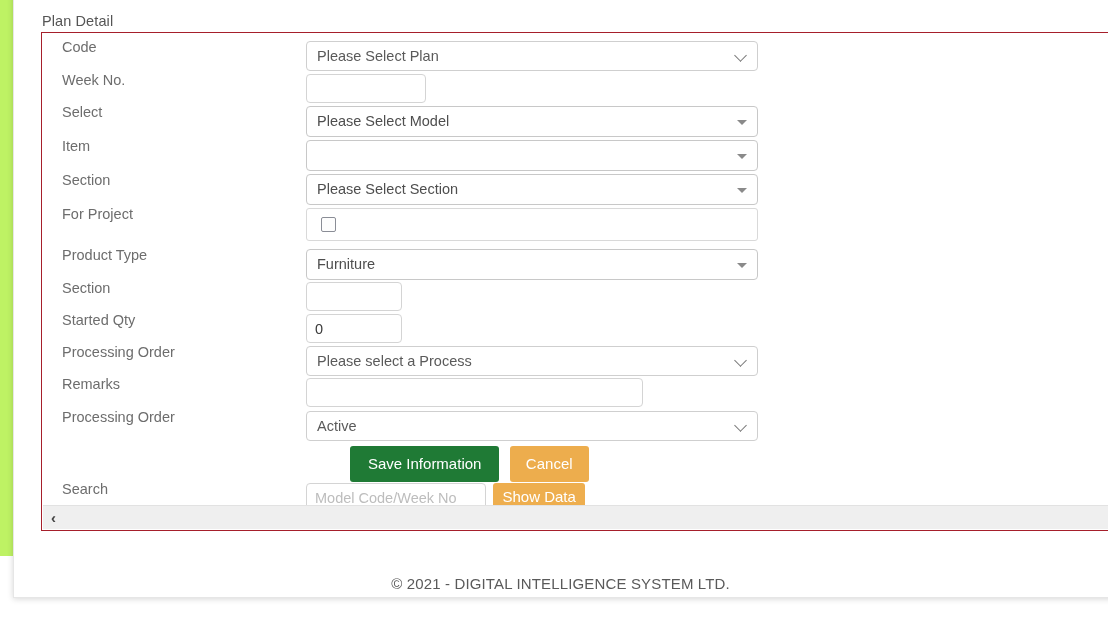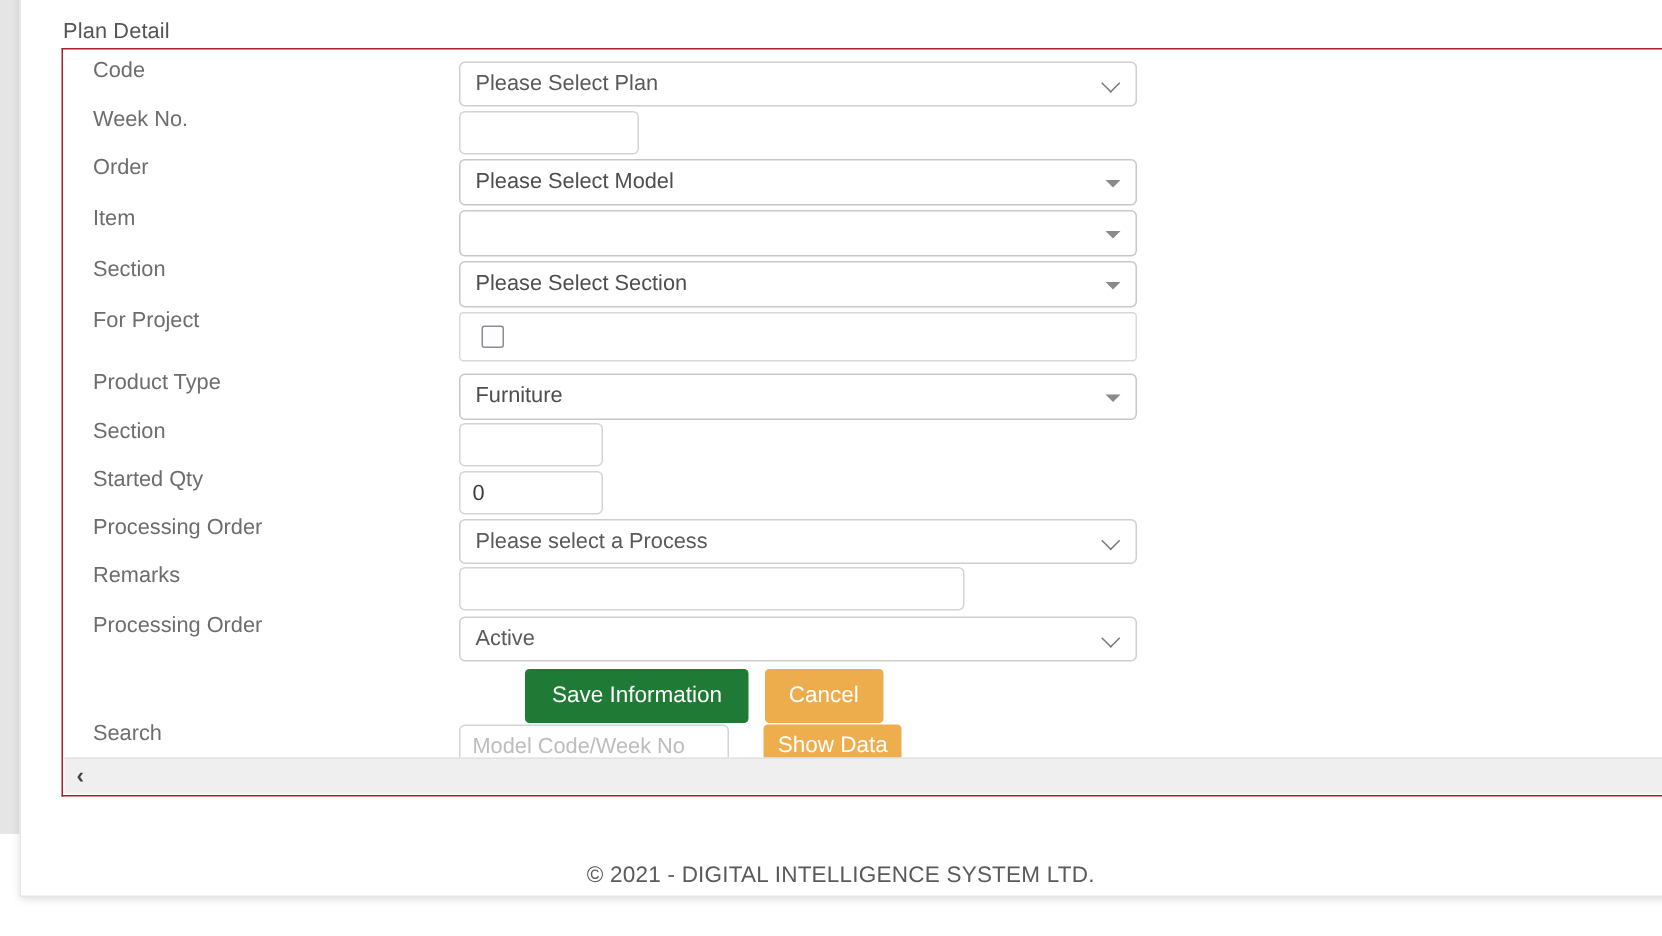--- a/index.html
+++ b/index.html
@@ -10,21 +10,21 @@
     width: 1108px;
     height: 624px;
     overflow: hidden;
     font-family: "Liberation Sans", sans-serif;
   }
 
   #page {
     position: relative;
     width: 1108px;
     height: 556px;
-    background: #e5e5e5;
+    background: #bef264;
   }
 
   
   .card {
     position: absolute;
     left: 13px;
     top: -8px;
     width: 1200px;      
     height: 606px;
     background: #ffffff;
@@ -284,21 +284,21 @@
         </div>
 
         <div class="row" style="top:37px;">
           <div class="lbl">Week No.</div>
           <div class="ctl">
             <input class="txt w-week" type="text" value="" style="">
           </div>
         </div>
 
         <div class="row" style="top:69px;">
-          <div class="lbl">Order</div>
+          <div class="lbl">Select</div>
           <div class="ctl">
             <div class="sel-custom">
               <span>Please Select Model</span>
               <span class="tri"></span>
             </div>
           </div>
         </div>
 
         <div class="row" style="top:103px;">
           <div class="lbl">Item</div>
@@ -384,21 +384,21 @@
           <div class="ctl">
             <button class="btn btn-save">Save Information</button>
             <button class="btn btn-cancel" style="margin-left:6px;">Cancel</button>
           </div>
         </div>
 
         <div class="row" style="top:446px;">
           <div class="lbl">Search</div>
           <div class="ctl">
             <input class="txt w-search" type="text" placeholder="Model Code/Week No" style="">
-            <button class="btn btn-show" style="margin-left:19px;vertical-align:top;text-align:right;">Show Data</button>
+            <button class="btn btn-show" style="margin-left:3px;vertical-align:top;text-align:right;">Show Data</button>
           </div>
         </div>
 
       </div>
 
       <div class="scrollstrip">
         <span class="arrow">‹</span>
       </div>
     </div>
 

